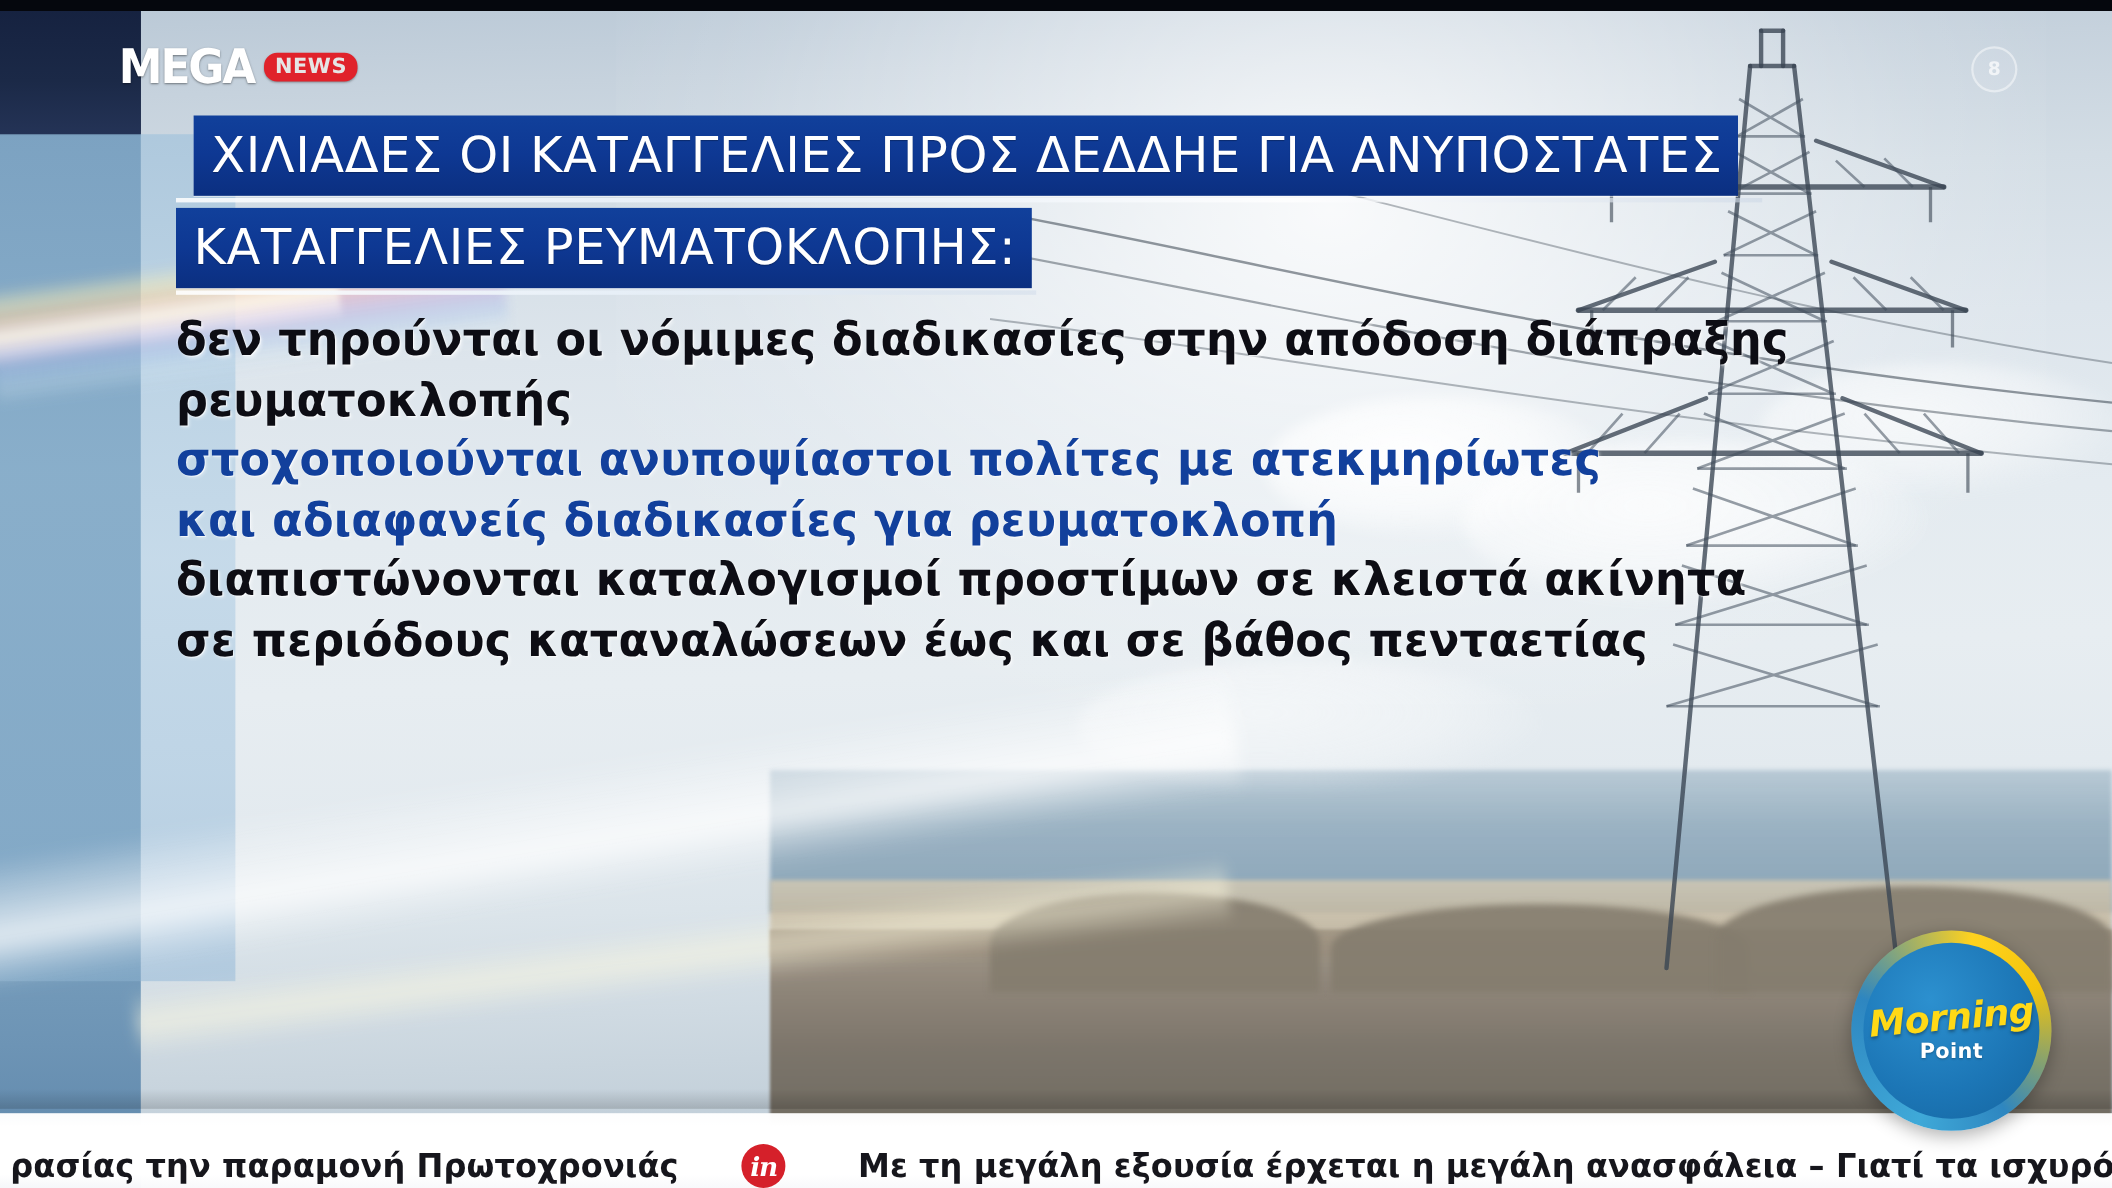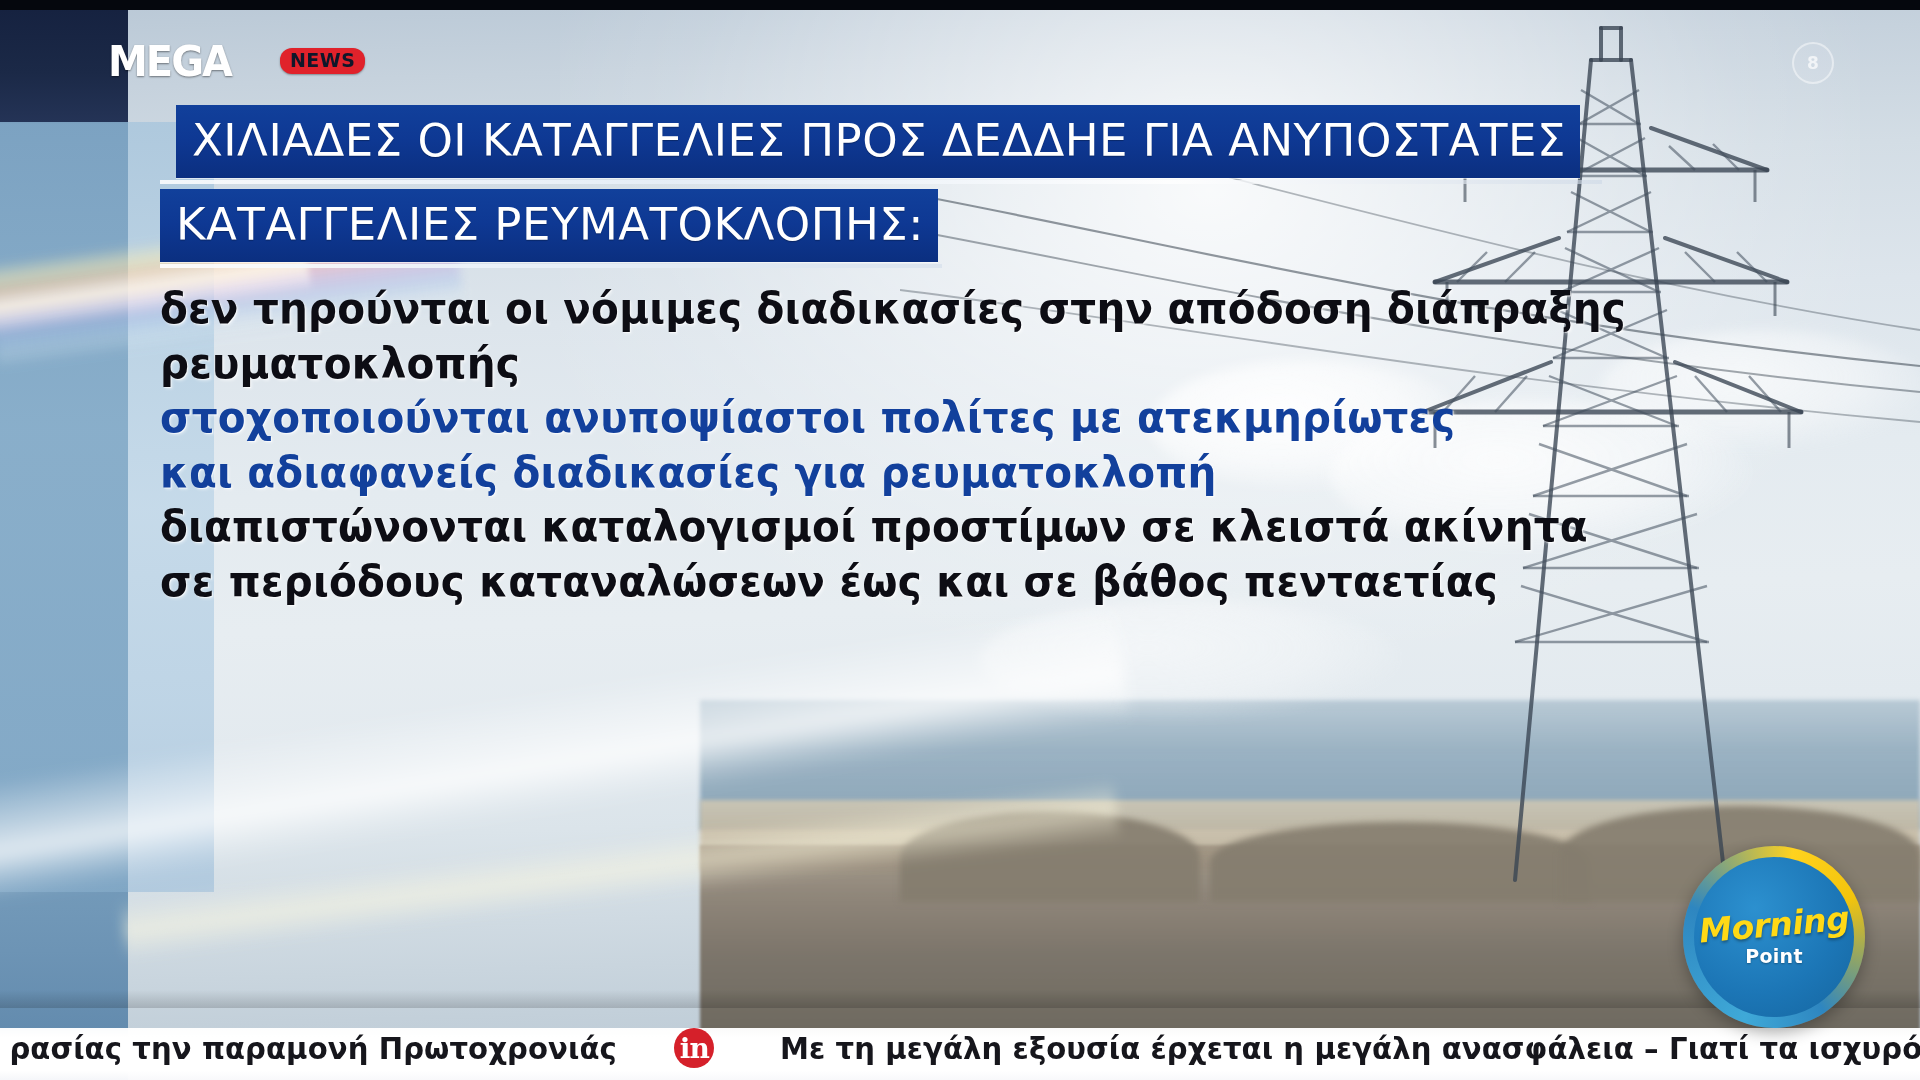--- a/index.html
+++ b/index.html
@@ -233,29 +233,28 @@
     font-size: 40px;
     font-weight: 700;
     letter-spacing: -2px;
     color: #ffffff;
     line-height: 1;
     text-shadow: 0 1px 2px rgba(0,0,0,0.45);
     transform: scaleY(1.08);
   }
   .logo-news {
     background: #e0222b;
-    color: #0f172a;
+    color: #e5e5e5;
     font-size: 19px;
     font-weight: 700;
     letter-spacing: 0.5px;
     padding: 3px 10px 4px 10px;
     border-radius: 12px;
     line-height: 1;
     box-shadow: 0 1px 2px rgba(0,0,0,0.35);
-    margin-left: 40px;
   }
   
   .channel-bug {
     position: absolute;
     right: 86px; top: 42px;
     width: 38px; height: 38px;
     border-radius: 50%;
     border: 2px solid rgba(255,255,255,0.45);
     color: rgba(255,255,255,0.7);
     font-size: 17px;
@@ -385,24 +384,24 @@
     color: #ffffff;
     letter-spacing: 0.3px;
     line-height: 1;
     text-shadow: 0 1px 2px rgba(0,0,0,0.3);
   }
 
   
   .ticker {
     position: absolute;
     left: 0; bottom: 0;
-    width: 1920px; height: 52px;
+    width: 1920px; height: 68px;
     z-index: 35;
     display: flex;
-    align-items: flex-start;
+    align-items: flex-end;
     overflow: hidden;
     background: linear-gradient(180deg,
       rgba(255,255,255,0.97) 0%,
       #ffffff 18%,
       #ffffff 82%,
       rgba(250,250,252,0.97) 100%);
   }
   .ticker-track {
     display: flex;
     align-items: center;
@@ -423,24 +422,25 @@
   .ticker-logo {
     flex: 0 0 auto;
     width: 40px; height: 40px;
     border-radius: 50%;
     background: #d5202a;
     color: #fff;
     display: flex;
     align-items: center;
     justify-content: center;
     font-family: "DejaVu Serif", serif;
-    font-size: 28px;
+    font-size: 24px;
     font-weight: 700;
     margin: 0 22px;
     letter-spacing: -1px;
+    font-style: italic;
   }
   
   .ticker-shadow {
     position: absolute;
     left: 0; bottom: 72px;
     width: 1920px; height: 18px;
     z-index: 34;
     background: linear-gradient(180deg, rgba(0,0,0,0) 0%, rgba(0,0,0,0.16) 100%);
   }
   

